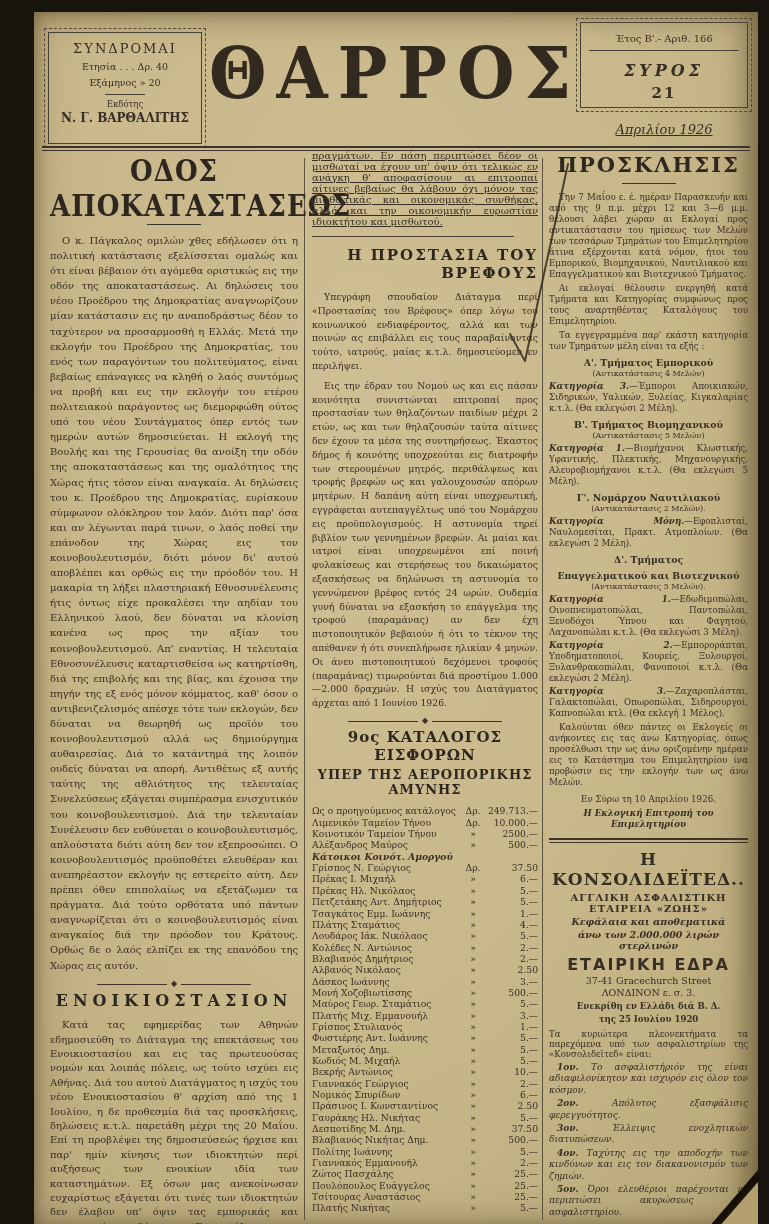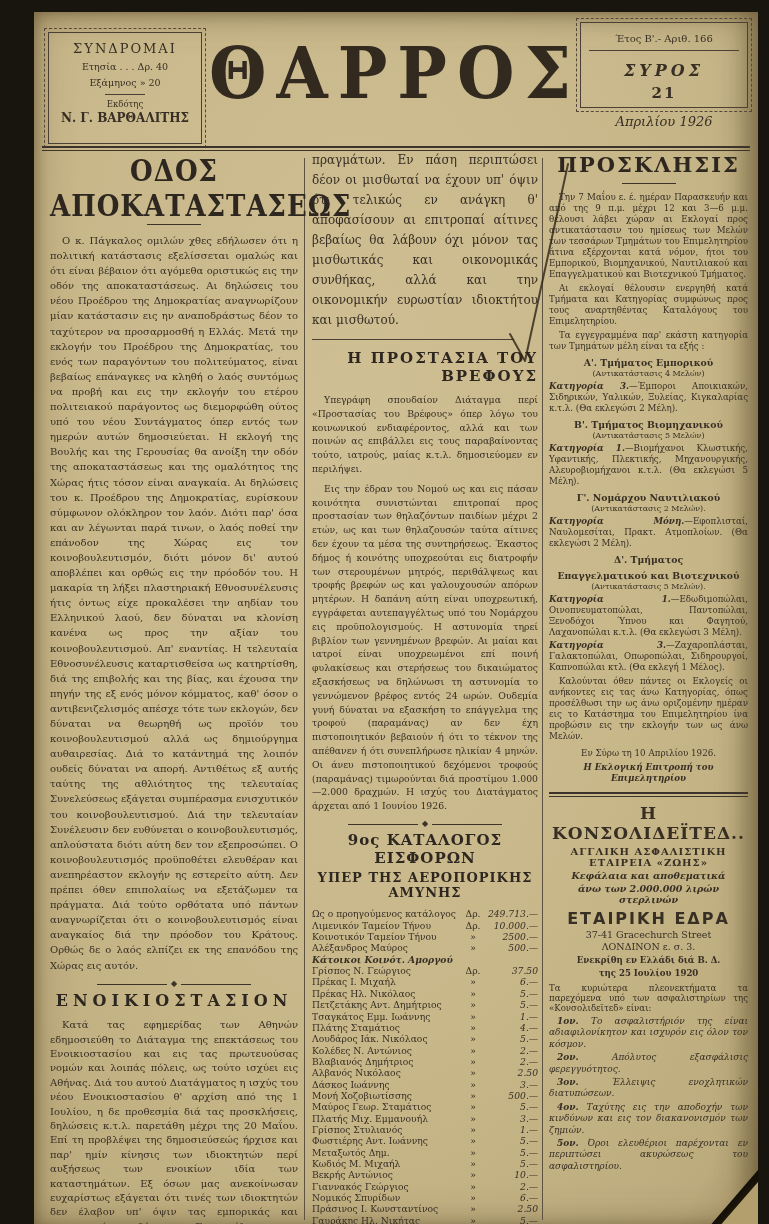--- a/index.html
+++ b/index.html
@@ -23,21 +23,21 @@
   .box-subs{left:14px;top:20px;width:154px;height:112px;}
   .box-issue{left:546px;top:10px;width:168px;height:86px;}
   .ornb-title{font-size:13px;letter-spacing:2px;}
   .ornb-line{font-size:9.5px;margin-top:5px;}
   .ornb-sep{width:40px;border-top:1px solid #4a4033;margin:6px auto 4px;}
   .ornb-label{font-size:8.5px;}
   .ornb-pub{font-size:12px;font-weight:bold;margin-top:2px;}
   .issue-no{font-size:10px;padding:2px 0 6px;border-bottom:1px solid #4a4033;margin:0 8px;}
   .issue-city{font-size:16px;font-weight:bold;font-style:italic;letter-spacing:4px;margin-top:10px;}
   .issue-day{font-size:15px;font-weight:bold;margin-top:4px;letter-spacing:2px;}
-  .issue-date{font-size:13px;font-style:italic;margin-top:12px;}
+  .issue-date{font-size:13px;font-style:italic;margin-top:20px;text-decoration:underline;}
   .masthead-title{
     position:absolute;left:175px;top:28px;width:366px;text-align:center;
     font-size:66px;font-weight:bold;letter-spacing:10px;color:#322a1f;line-height:1;
     transform:scaleY(1.08);
   }
   .head-rule{position:absolute;left:8px;right:8px;top:134px;height:2px;
     border-top:2px solid #3c332a;border-bottom:1px solid #3c332a;}
   
   .vrule{position:absolute;top:146px;width:1px;background:#5d5140;}
   .v1{left:270px;height:1062px;}
@@ -48,31 +48,31 @@
   .col3{left:515px;top:140px;width:199px;}
   h1,h2,h3{margin:0;font-weight:bold;color:#2e2720;}
   .a1-title{font-size:26px;text-align:center;letter-spacing:1px;transform:scaleY(1.15);margin:4px 0 2px;}
   .title-rule{width:54px;border-top:1px solid #3c332a;margin:6px auto 8px;}
   .body10{font-size:10px;line-height:15.1px;margin:0;text-indent:12px;}
   .body10b{font-size:10px;line-height:14.4px;margin:0;text-indent:12px;}
   .orn-div{text-align:center;margin:8px 0 4px;line-height:6px;}
   .orn-div .bar{display:inline-block;vertical-align:middle;width:70px;border-top:1px solid #3c332a;}
   .orn-div .dia{display:inline-block;vertical-align:middle;font-size:8px;margin:0 4px;color:#3c332a;}
   .a2-title{font-size:16px;text-align:center;letter-spacing:5px;margin:2px 0 8px;}
-  .cont{font-size:12px;line-height:20px;margin:0;}
+  .cont{font-size:10px;line-height:11px;margin:0;text-decoration:underline;}
   .hrule{border-top:1px solid #4a4033;margin:9px 24px 9px 0;}
   .a3-title{font-size:15px;text-align:right;letter-spacing:2px;margin:8px 0 8px;}
   .body9{font-size:9.3px;line-height:13.8px;margin:0 0 6px;text-indent:12px;}
   .dl-title1{font-size:15px;text-align:center;letter-spacing:1px;margin-top:4px;}
   .dl-title2{font-size:13px;text-align:center;letter-spacing:1px;margin:3px 0 8px;}
   .dlist{font-size:9.2px;line-height:11.35px;}
   .drow{display:flex;}
   .dname{flex:1;white-space:nowrap;overflow:hidden;}
   .dcur{width:26px;text-align:center;}
-  .damt{width:52px;text-align:right;white-space:nowrap;font-style:italic;}
+  .damt{width:52px;text-align:right;white-space:nowrap;}
   .drow.sub .dname{font-weight:bold;font-style:italic;}
   
   .c3-title{font-size:21px;text-align:center;letter-spacing:2px;margin:0 0 2px;font-weight:bold;}
   .c3lines{font-size:8.7px;line-height:11px;}
   .line{margin:0;}
   .line.p{text-indent:10px;text-align:justify;margin-top:3px;}
   .line.sec{text-align:center;font-weight:bold;font-size:9.3px;margin-top:5px;}
   .line.sub{text-align:center;font-size:8px;margin-bottom:2px;}
   .line.cat{text-align:justify;margin-top:2px;}
   .line.cat .lead{font-weight:bold;font-style:italic;}
@@ -373,20 +373,23 @@
         <div class="line sec">
         <span class="lead"></span><span>Επαγγελματικού και Βιοτεχνικού</span>
       </div>
         <div class="line sub">
         <span class="lead"></span><span>(Αντικατάστασις 5 Μελών).</span>
       </div>
         <div class="line cat">
         <span class="lead">Κατηγορία 1.</span><span>—Εδωδιμοπώλαι, Οινοπνευματοπώλαι, Παντοπώλαι, Ξενοδόχοι Ύπνου και Φαγητού, Λαχανοπώλαι κ.τ.λ. (Θα εκλεγώσι 3 Μέλη).</span>
       </div>
         <div class="line cat">
+        <span class="lead">Κατηγορία 2.</span><span>—Εμποροράπται, Υποδηματοποιοί, Κουρείς, Ξυλουργοί, Ξυλανθρακοπώλαι, Φανοποιοί κ.τ.λ. (Θα εκλεγώσι 2 Μέλη).</span>
+      </div>
+        <div class="line cat">
         <span class="lead">Κατηγορία 3.</span><span>—Ζαχαροπλάσται, Γαλακτοπώλαι, Οπωροπώλαι, Σιδηρουργοί, Καπνοπώλαι κτλ. (Θα εκλεγή 1 Μέλος).</span>
       </div>
         <div class="line p">
         <span class="lead"></span><span>Καλούνται όθεν πάντες οι Εκλογείς οι ανήκοντες εις τας άνω Κατηγορίας, όπως προσέλθωσι την ως άνω οριζομένην ημέραν εις το Κατάστημα του Επιμελητηρίου ίνα προβώσιν εις την εκλογήν των ως άνω Μελών.</span>
       </div>
         <div class="line date">
         <span class="lead"></span><span>Εν Σύρω τη 10 Απριλίου 1926.</span>
       </div>
         <div class="line sig">
         <span class="lead"></span><span>Η Εκλογική Επιτροπή του Επιμελητηρίου</span>

